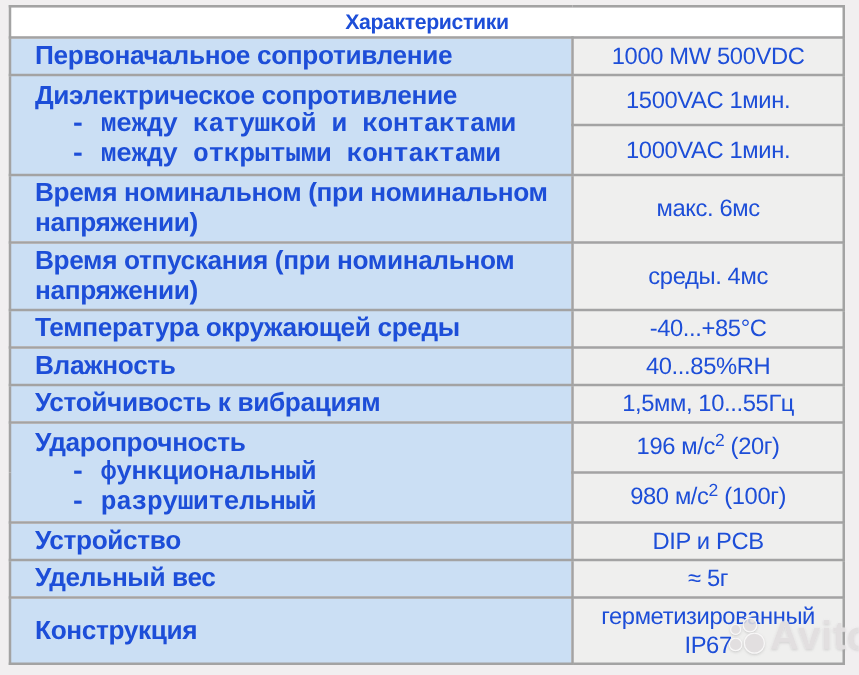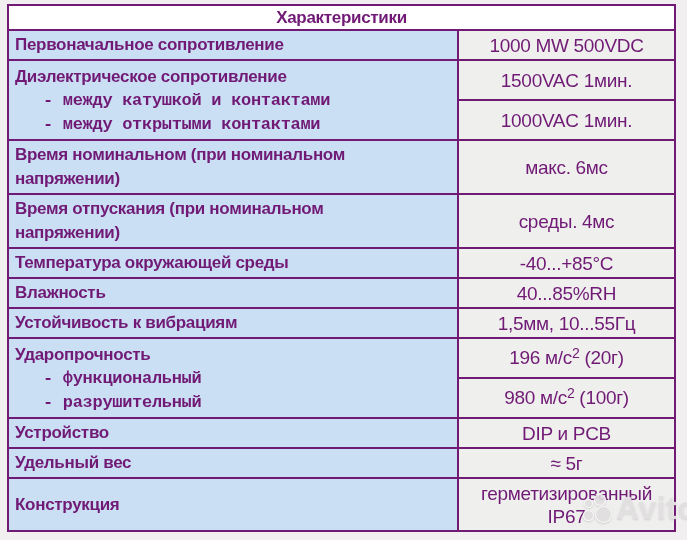--- a/index.html
+++ b/index.html
@@ -15,42 +15,42 @@
     background: #f1eff0;
   }
   table.spec-table {
     position: absolute;
     left: 7px; top: 4px;
     width: 667px;
     border-collapse: collapse;
     table-layout: fixed;
   }
   .spec-table td {
-    border: 2px solid #701a75;
+    border: 2px solid #a3a3a3;
     box-sizing: border-box;
-    color: #701a75;
+    color: #1d4ed8;
     letter-spacing: -0.3px;
     overflow: hidden;
   }
   .col-label { width: 450px; }
   .col-value { width: 217px; }
   td.header-cell {
     background: #ffffff;
     text-align: center;
     font-weight: bold;
     font-size: 17px;
     height: 25px;
     vertical-align: middle;
   }
   td.label-cell {
     background: #cbdff4;
     font-weight: bold;
-    font-size: 17px;
+    font-size: 21px;
     line-height: 24px;
-    padding: 2px 4px 2px 6px;
+    padding: 2px 4px 2px 19px;
     vertical-align: middle;
   }
   td.label-cell.top { vertical-align: top; padding-top: 4px; margin-top: 37px; }
   td.label-cell .sub { padding-left: 28px; font-family: Liberation Mono, monospace; }
   td.value-cell {
     background: #efefee;
     text-align: center;
     font-size: 19px;
     line-height: 23px;
     vertical-align: middle;

